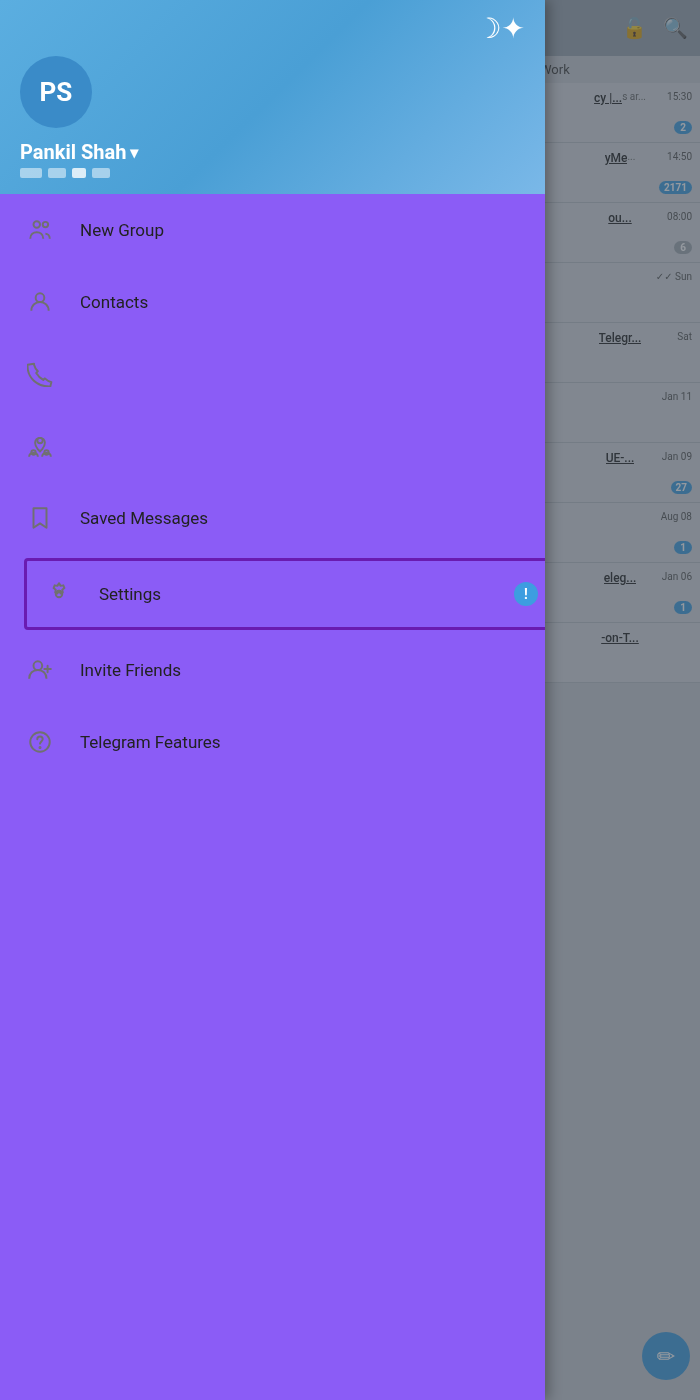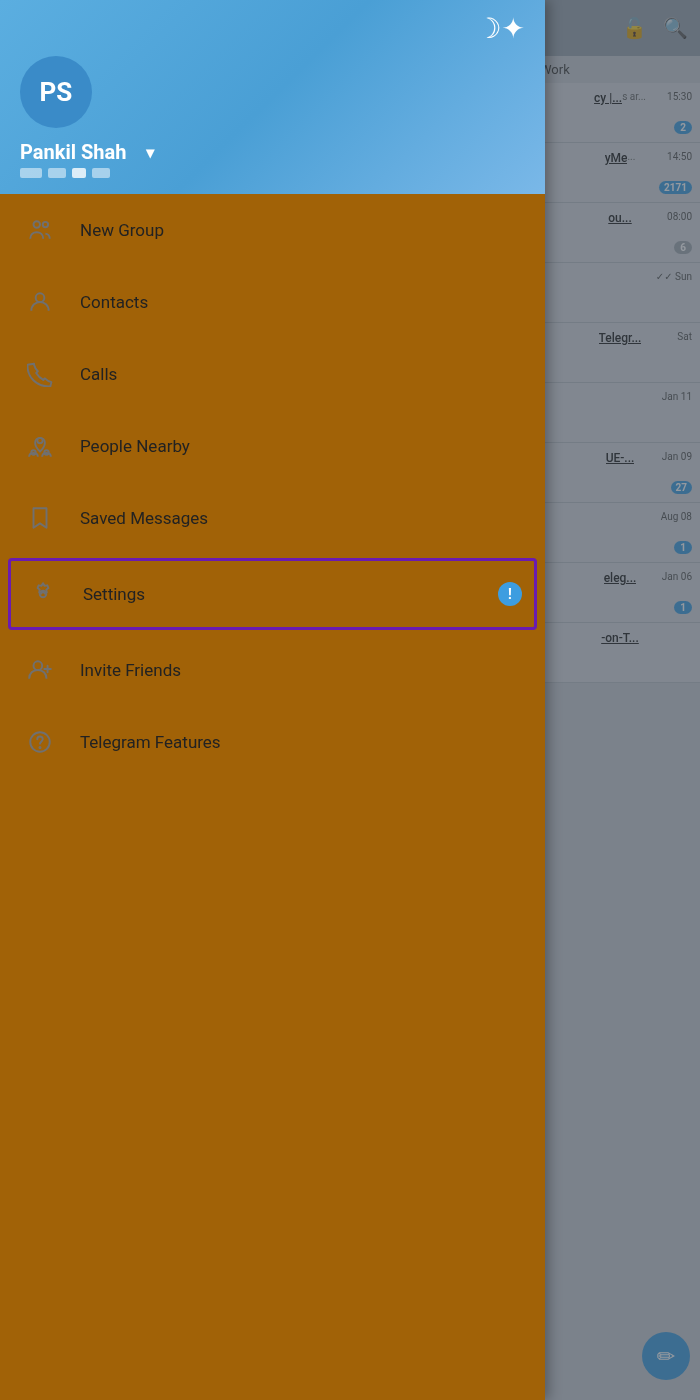--- a/index.html
+++ b/index.html
@@ -166,21 +166,21 @@
       margin: 0 0 12px 20px;
     }
 
     .user-name {
       font-size: 20px;
       font-weight: bold;
       color: #fff;
       padding: 0 0 4px 20px;
       display: flex;
       align-items: center;
-      gap: 20px;
+      gap: 4px;
     }
 
     .chevron-down {
       font-size: 16px;
       color: #fff;
       cursor: pointer;
     }
 
     .phone-dots {
       padding: 0 0 0 20px;
@@ -196,40 +196,40 @@
       border-radius: 2px;
     }
     .dot-block.small { width: 14px; }
     .dot-block.medium { width: 18px; }
     .dot-block.bright { background: rgba(255,255,255,0.8); }
 
     
     .menu-list {
       flex: 1;
       overflow-y: auto;
-      background: #a16207;
+      background: #8b5cf6;
     }
 
     .menu-item {
       display: flex;
       align-items: center;
       padding: 0 20px;
       height: 72px;
       cursor: pointer;
       position: relative;
       border: none;
       background: transparent;
       width: 100%;
       text-align: left;
     }
 
     .menu-item.highlighted {
       border: 3px solid #6a1bb0;
       border-radius: 4px;
-      margin: 4px 8px;
+      margin: 4px 24px;
       width: calc(100% - 16px);
       padding: 18px 12px;
     }
 
     .menu-icon {
       width: 40px;
       height: 40px;
       display: flex;
       align-items: center;
       justify-content: center;
@@ -397,35 +397,33 @@
         </span>
     <span class="menu-label">Contacts</span>
 
   </div>
       <div class="menu-item">
     <span class="menu-icon">
           <svg viewBox="0 0 24 24">
             <path d="M6.5 3.5C7 5.5 8 7.5 10 9.5L8.5 11c1.5 2.5 4 5 6.5 6.5l1.5-1.5c2 2 4 3 6 3.5l-1 4C9 24 0 15 .5 3.5l6-1z" stroke-linejoin="round"></path>
           </svg>
         </span>
-    <span class="menu-label">Calls</span>
 
   </div>
       <div class="menu-item">
     <span class="menu-icon">
           <svg viewBox="0 0 24 24">
             <circle cx="12" cy="7" r="2.5"></circle>
             <path d="M12 4.5C9.5 4.5 7.5 6.5 7.5 9c0 4 4.5 8 4.5 8s4.5-4 4.5-8c0-2.5-2-4.5-4.5-4.5z"></path>
             <circle cx="6" cy="18" r="2"></circle>
             <path d="M2 22c0-2.5 2-3.5 4-3.5s4 1 4 3.5"></path>
             <circle cx="18" cy="18" r="2"></circle>
             <path d="M14 22c0-2.5 2-3.5 4-3.5s4 1 4 3.5"></path>
           </svg>
         </span>
-    <span class="menu-label">People Nearby</span>
 
   </div>
       <div class="menu-item">
     <span class="menu-icon">
           <svg viewBox="0 0 24 24">
             <path d="M6 3h12v18l-6-4-6 4V3z" stroke-linejoin="round"></path>
           </svg>
         </span>
     <span class="menu-label">Saved Messages</span>
 

